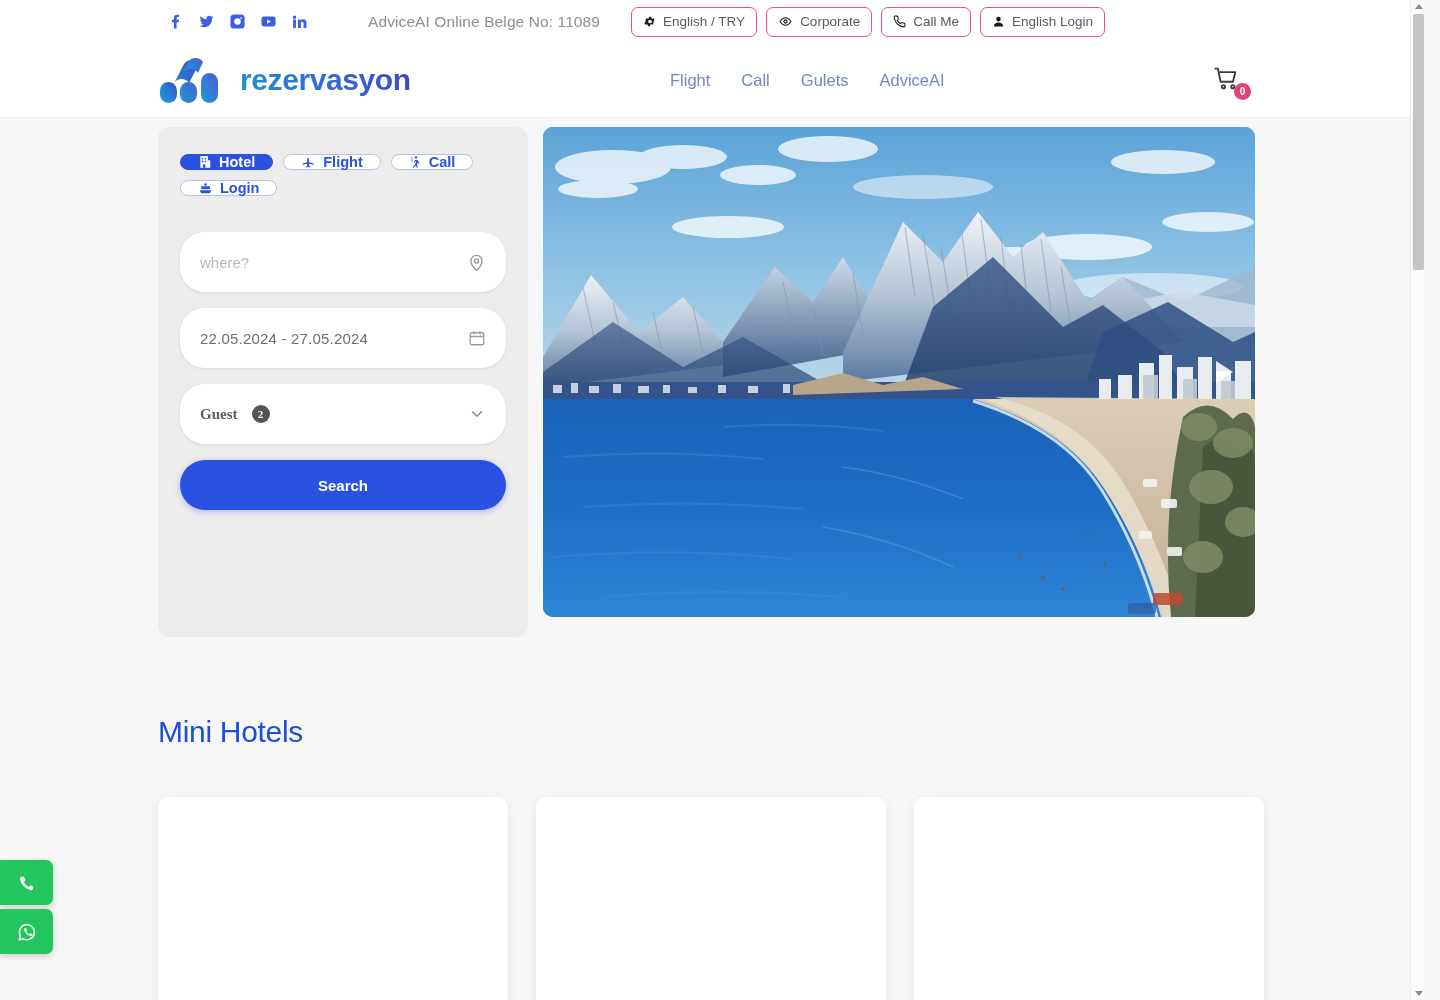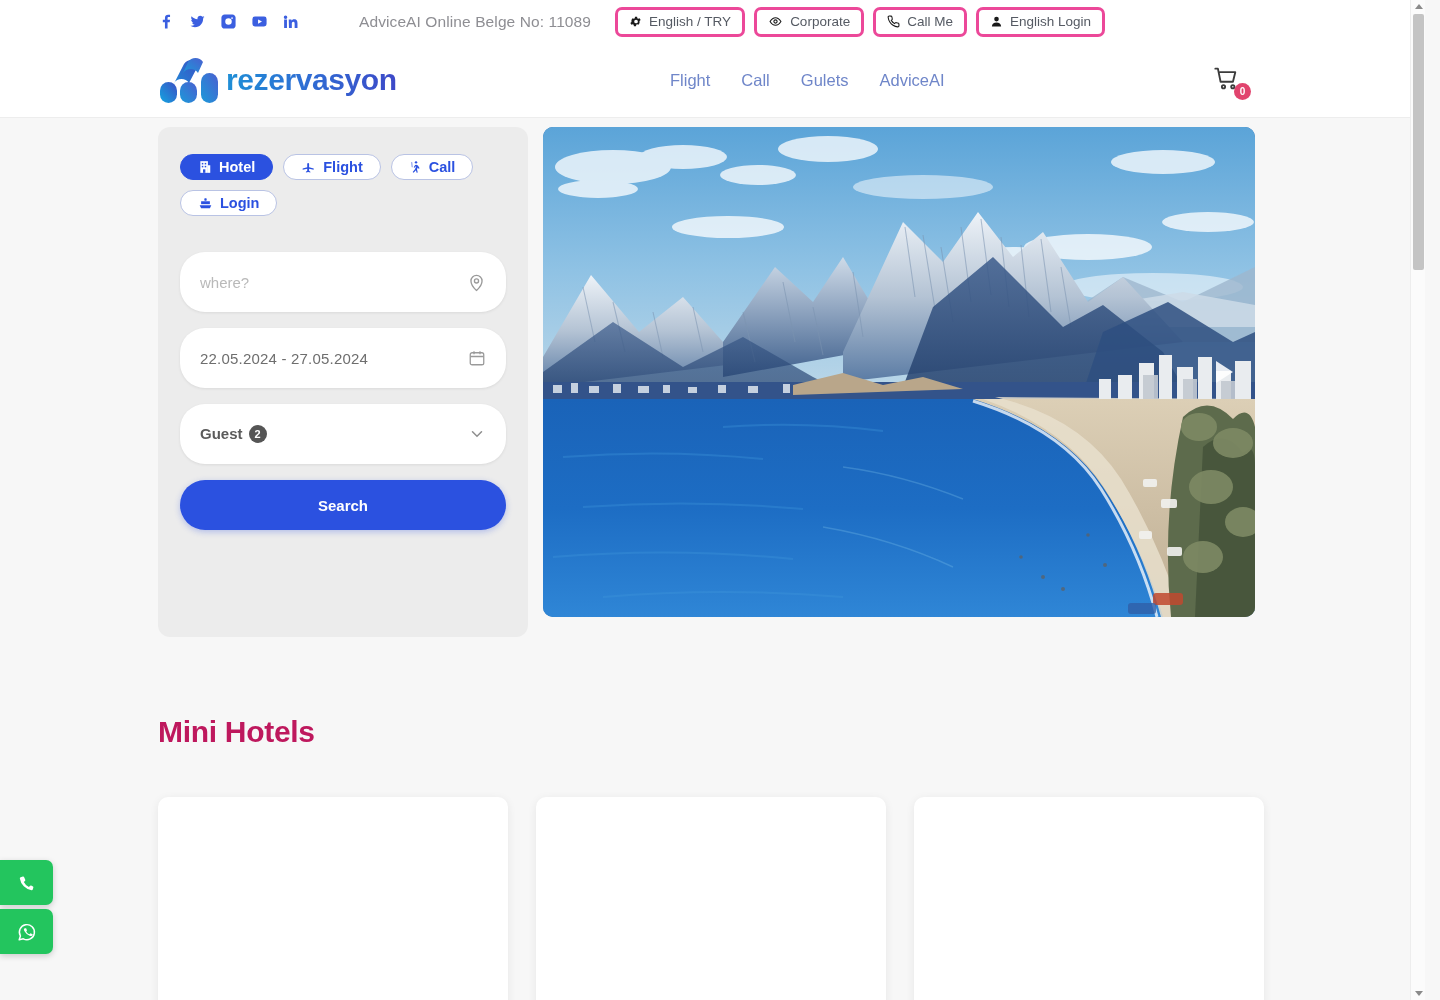--- a/index.html
+++ b/index.html
@@ -11,45 +11,45 @@
     position: relative;
   }
 
   
   .page { width: 1425px; height: 1000px; position: relative; overflow: hidden; background:#f7f7f7; }
 
   
   .topbar {
     height: 43px; background: #ffffff;
     display: flex; align-items: center;
-    padding: 0 160px 0 0;
+    padding: 0 160px 0 9px;
     position: relative;
   }
   .social { display:flex; align-items:center; gap:14px; margin-left:158px; }
   .social .s-ico { width:17px; height:17px; display:inline-flex; align-items:center; justify-content:center; color:#3b5fe0; }
   .social svg { display:block; }
   .belge { margin-left:60px; color:#8e8e93; font-size:15.5px; letter-spacing:.1px; white-space:nowrap; }
   .topbtns { margin-left:auto; display:flex; align-items:center; gap:9px; margin-right:160px; }
   .tbtn {
     display:flex; align-items:center; gap:7px;
-    border:3px solid #ec4899; background:#fff; border-radius:7px;
+    border:1px solid #ec4899; background:#fff; border-radius:7px;
     height:30px; padding:0 11px; font-size:13.5px; color:#555a63;
     cursor:pointer; white-space:nowrap;
   }
   .tbtn .ti { display:inline-flex; color:#1a1a1a; }
   .tbtn svg { display:block; }
 
   
   .header {
     height: 75px; background:#fff;
     display:flex; align-items:center;
     border-bottom: 1px solid #ededed;
     position: relative;
   }
-  .logo { margin-left:158px; display:flex; align-items:center; gap:5px;text-align:center; }
+  .logo { margin-left:158px; display:flex; align-items:center; gap:19px;text-align:center; }
   .logo-mark { width:63px; height:48px; }
   .logo-txt { font-size:30px; font-weight:700; letter-spacing:-.4px;
     background: linear-gradient(90deg,#1f8fd6 0%,#2e6fd4 45%,#3d49c8 100%);
     -webkit-background-clip:text; background-clip:text; color:transparent; }
   .nav { display:flex; align-items:center; gap:31px; margin-left:auto; margin-right:auto;
          position:absolute; left:670px; top:50%; transform:translateY(-50%); }
   .nav a { color:#6f86c9; font-size:16.5px; text-decoration:none; cursor:pointer; }
   .cart { position:absolute; right:178px; top:50%; transform:translateY(-50%); width:36px; height:32px; cursor:pointer; }
   .cart-badge {
     position:absolute; right:-4px; bottom:-4px; width:17px; height:17px;
@@ -60,36 +60,36 @@
   
   .hero-row { display:flex; padding: 9px 0 0 158px; gap:15px; }
 
   .searchpanel {
     width: 370px; background:#ececec; border-radius:12px;
     padding: 27px 22px 30px 22px; min-height: 510px;
   }
   .sp-title { color:#5d6b99; font-size:24px; font-weight:400; letter-spacing:.2px; margin:0 0 24px 0; }
   .chips { display:flex; flex-wrap:wrap; gap:10px; margin-bottom:36px; }
   .chip {
-    display:inline-flex; align-items:center; gap:7px; height:26px;
+    display:inline-flex; align-items:center; gap:7px; height:16px;
     padding:0 17px; border-radius:17px; font-size:14.5px; font-weight:700;
     border:1px solid #b9c3e4; background:#fff; color:#2b51e0; cursor:pointer;
   }
   .chip.active { background:#2b51e0; color:#fff; border-color:#2b51e0; }
   .chip svg { display:block; }
 
   .field {
     height:60px; background:#fff; border-radius:25px; margin-bottom:16px;
     display:flex; align-items:center; padding:0 20px;
     box-shadow: 0 1px 3px rgba(0,0,0,.08); cursor:pointer;
   }
   .field .ftext { flex:1; font-size:15px; }
   .ph { color:#b9b9b9; }
   .val { color:#6e6e6e; letter-spacing:.2px; }
-  .guest-label { font-weight:700; color:#5b5b5b; font-size:14.5px; display:flex; align-items:flex-start; gap:4px;}
+  .guest-label { font-weight:700; color:#5b5b5b; font-size:14.5px; display:flex; align-items:flex-end; gap:12px;font-family:Liberation Serif, serif;}
   .guest-count {
     width:18px; height:18px; border-radius:50%; background:#555; color:#fff;
     font-size:11px; font-weight:700; display:inline-flex; align-items:center; justify-content:center;
     margin-left:2px;
   }
   .field .fico { color:#9a9a9a; display:flex; }
   .searchbtn {
     height:50px; width:100%; border:none; border-radius:25px; background:#2b51e0;
     color:#fff; font-size:15px; font-weight:700; cursor:pointer; 
     box-shadow:0 2px 6px rgba(43,81,224,.3);
@@ -103,21 +103,21 @@
   .heroimg svg { display:block; width:100%; height:100%; }
   .hero-next {
     position:absolute; right:22px; top:50%; transform:translateY(-50%);
     width:0; height:0; border-left:17px solid rgba(255,255,255,.88);
     border-top:11px solid transparent; border-bottom:11px solid transparent;
     cursor:pointer;
   }
 
   
   .section { padding: 78px 0 0 158px; }
-  .section h2 { font-size:30px; font-weight:700; color:#be185d; letter-spacing:-.3px; }
+  .section h2 { font-size:30px; font-weight:400; color:#1d4ed8; letter-spacing:-.3px; }
   .cards { display:flex; gap:28px; margin-top:48px; }
   .card {
     width:350px; height:260px; background:#fff; border-radius:10px;
     box-shadow: 0 2px 10px rgba(0,0,0,.07);
     position:relative; overflow:hidden;
   }
 
   
   .floats { position:fixed; left:0; top:860px; display:flex; flex-direction:column; gap:4px; z-index:30; }
   .float {

